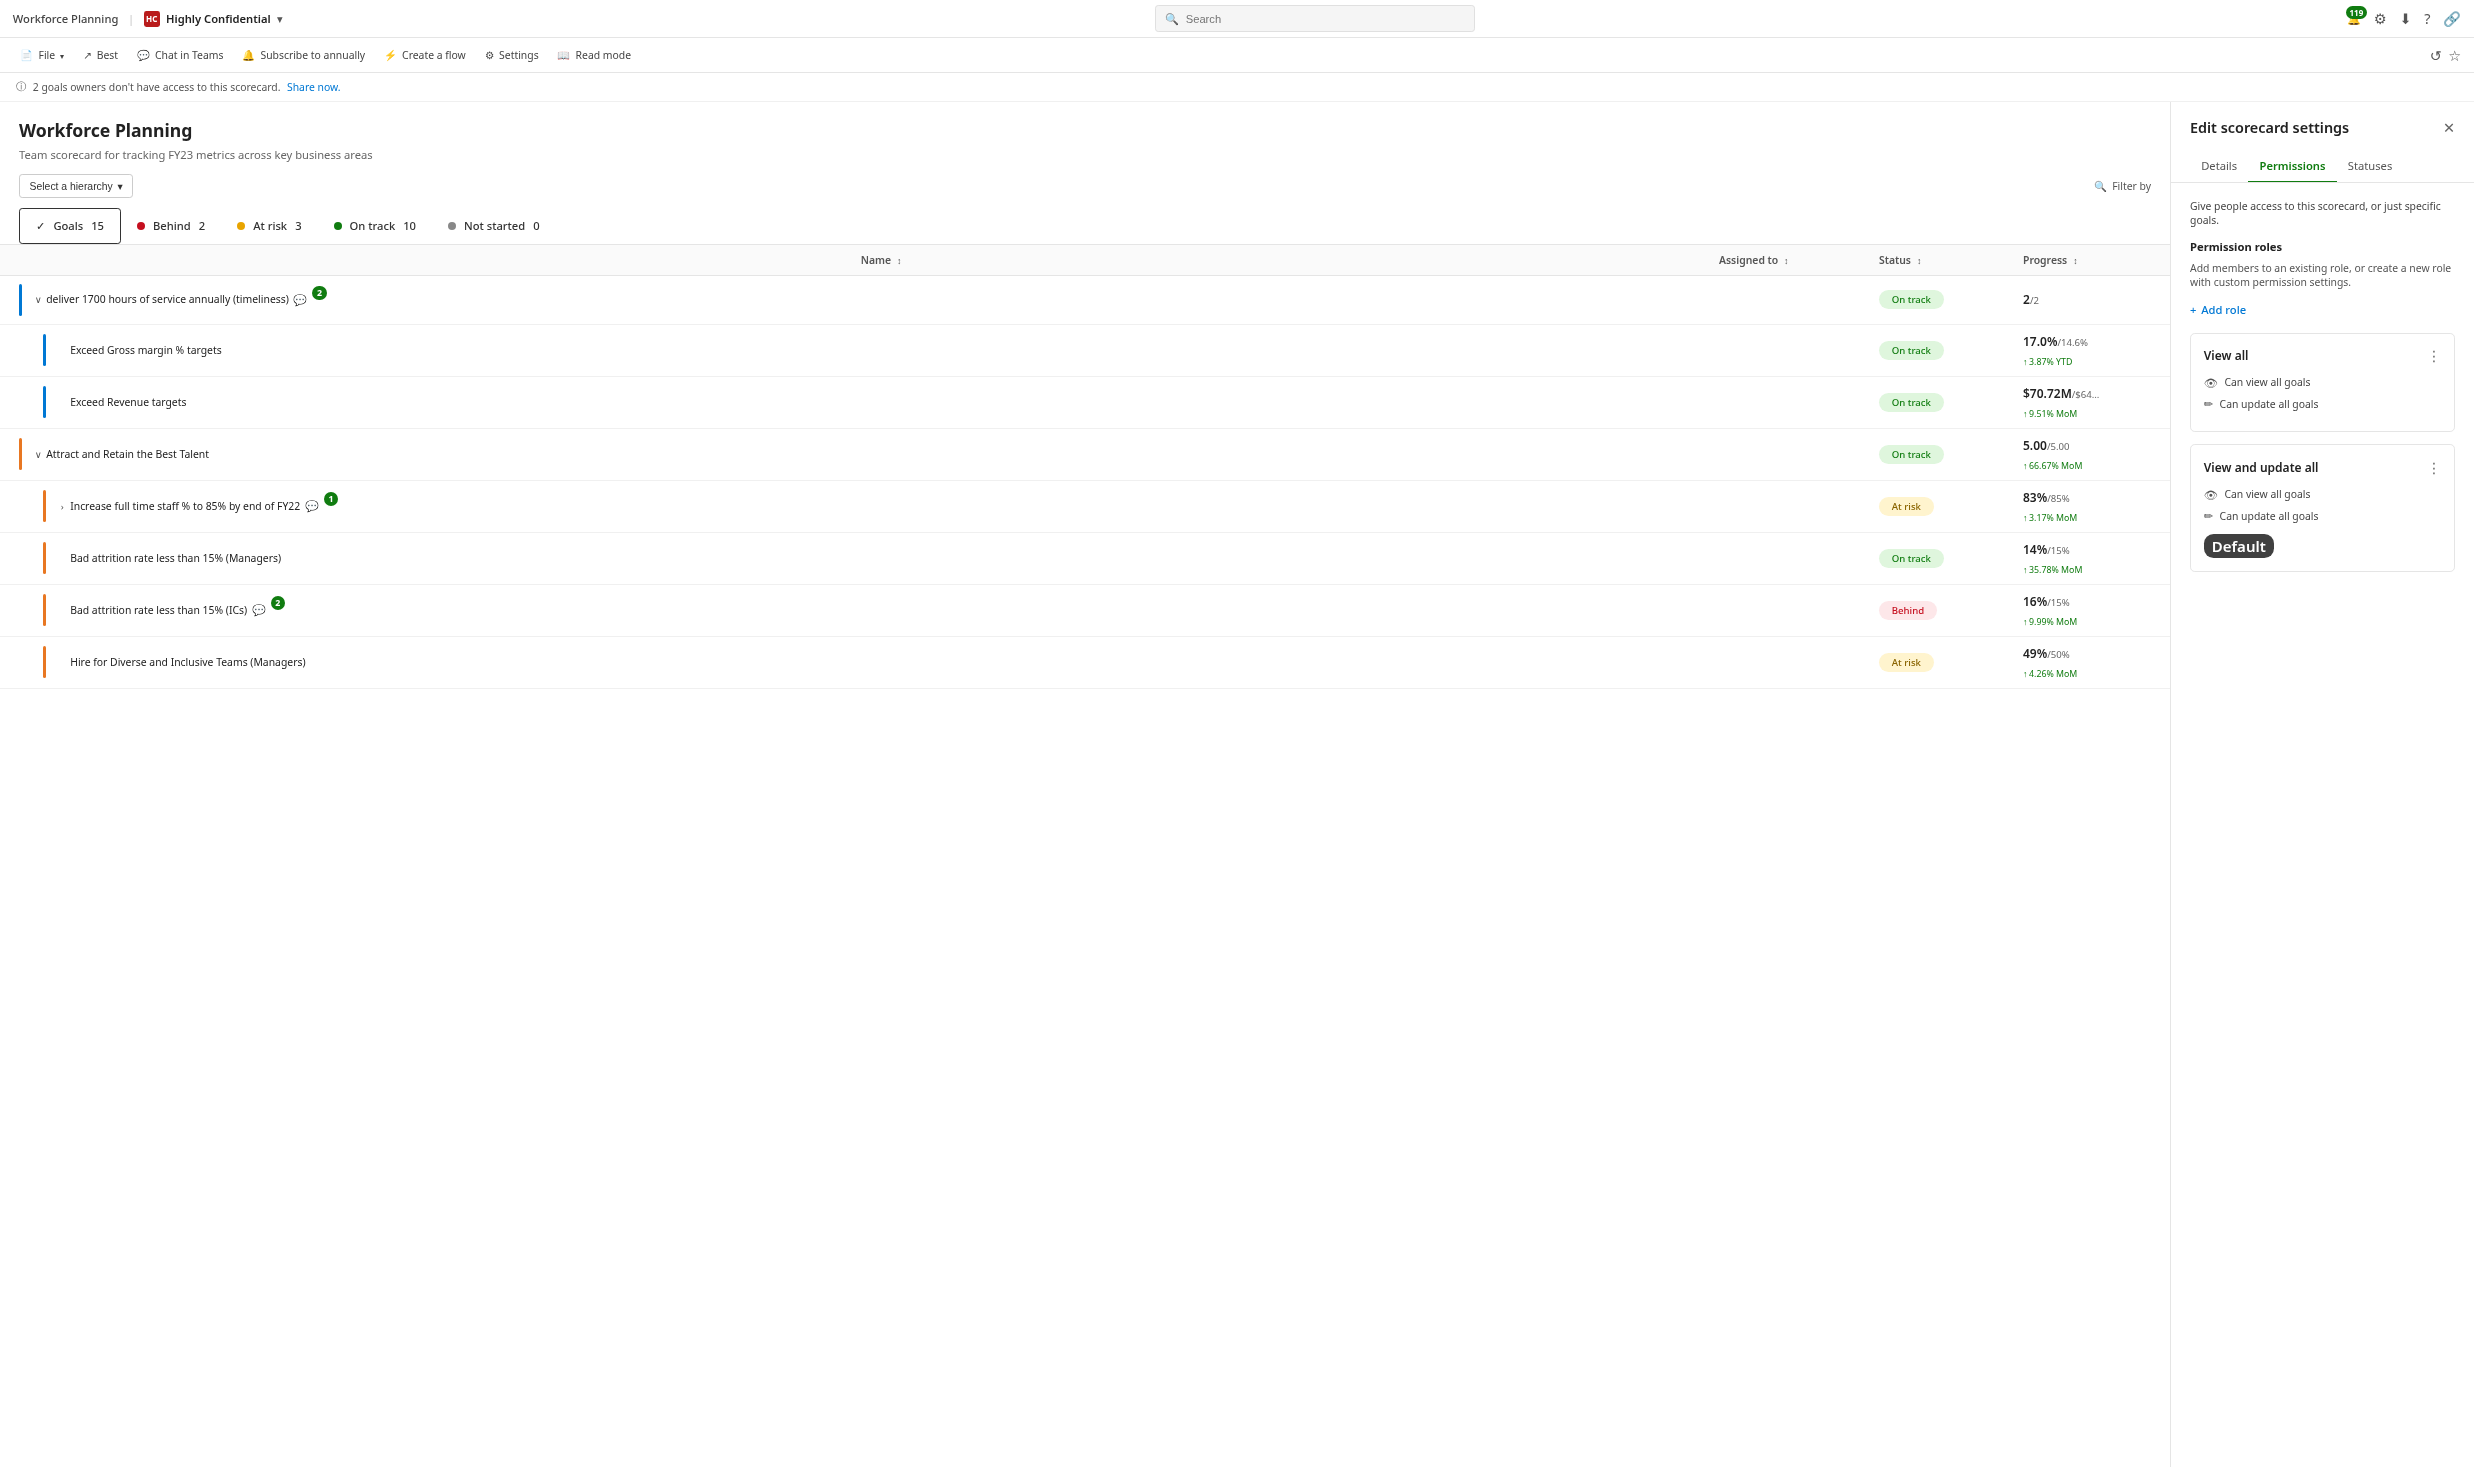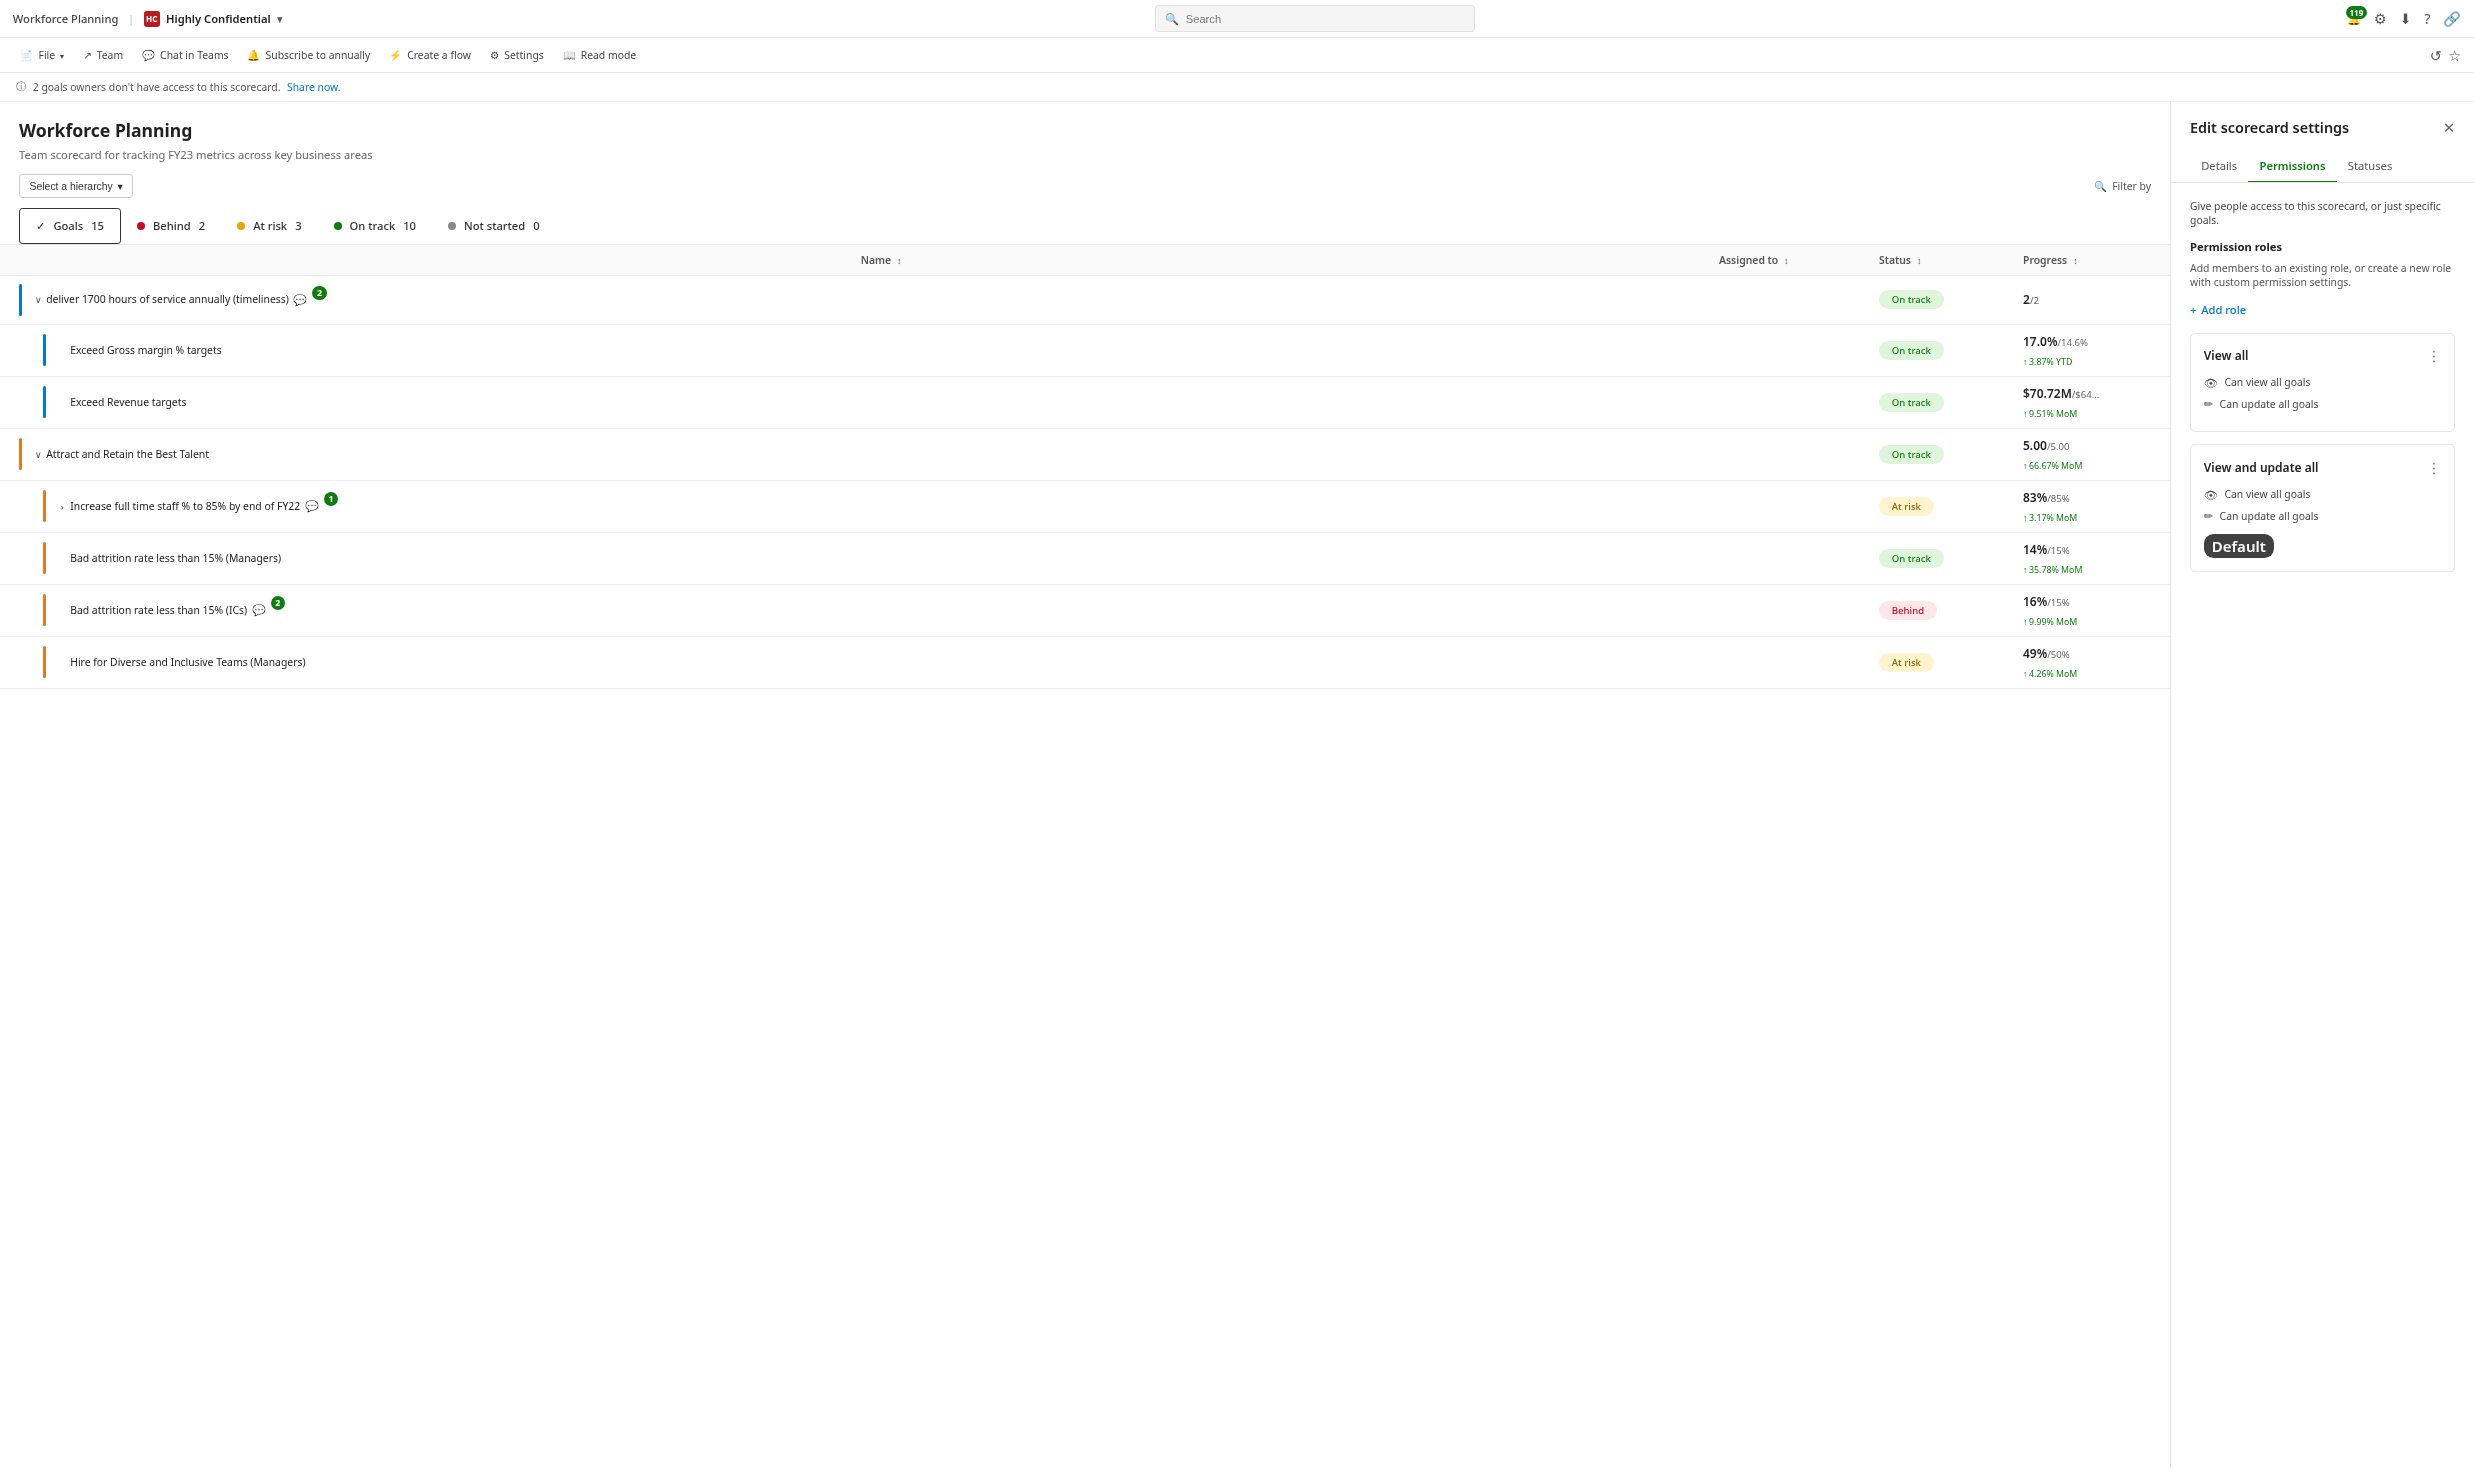--- a/index.html
+++ b/index.html
@@ -144,21 +144,21 @@
 </div>
 
 <div class="toolbar">
   <div class="toolbar-item">
     <span>📄</span>
     <span>File</span>
     <span style="font-size:8px;">▾</span>
   </div>
   <div class="toolbar-item">
     <span>↗</span>
-    <span>Team</span>
+    <span>Best</span>
   </div>
   <div class="toolbar-item">
     <span style="color:#5558af;">💬</span>
     <span>Chat in Teams</span>
   </div>
   <div class="toolbar-item">
     <span>🔔</span>
     <span>Subscribe to annually</span>
   </div>
   <div class="toolbar-item">

